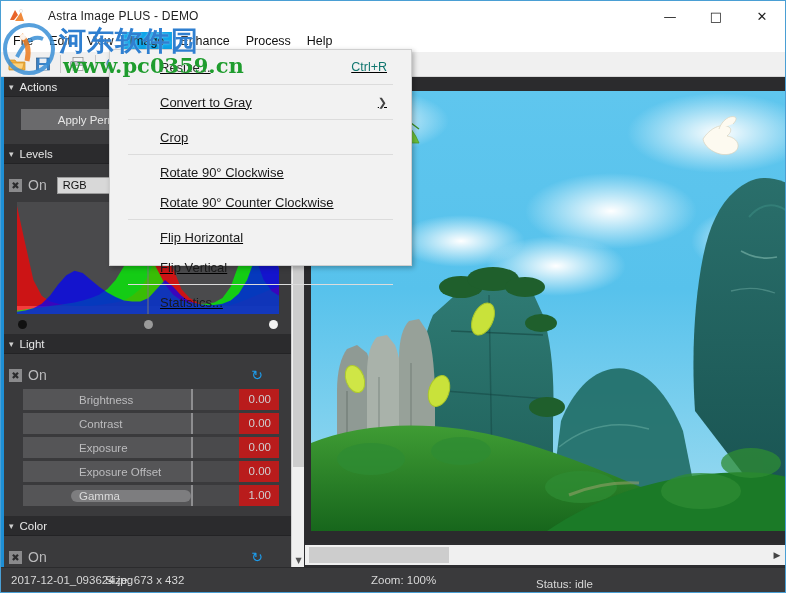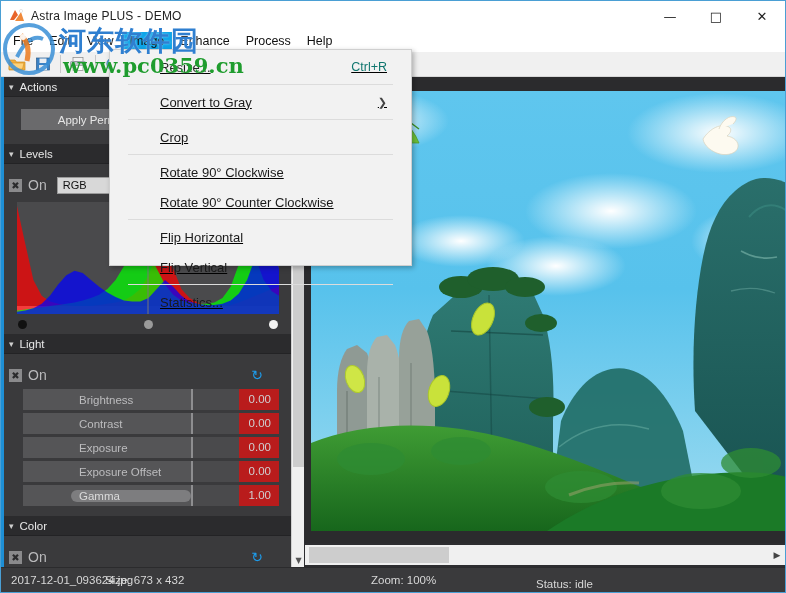--- a/index.html
+++ b/index.html
@@ -14,21 +14,21 @@
     width: 786px; height: 593px;
     border: 1px solid #4a9fd4;
     background: #2d2d30;
     overflow: hidden;
   }
 
   
   .titlebar {
     position: absolute; left: 0; top: 0; width: 784px; height: 30px;
     background: #ffffff;
-    display: flex; align-items: center;
+    display: flex; align-items: center; gap: 17px;
   }
   .app-icon {
     width: 16px; height: 16px; margin-left: 8px; margin-right: 6px;
     position: relative; flex: 0 0 auto;
   }
   .title-text {
     font-size: 12px; color: #222; letter-spacing: .2px;
     white-space: nowrap;
   }
   .win-btns { margin-left: auto; display: flex; height: 30px; }

